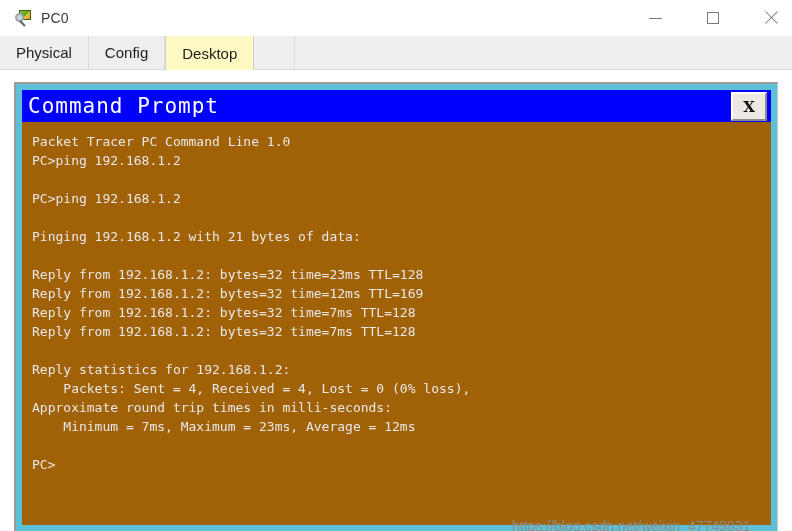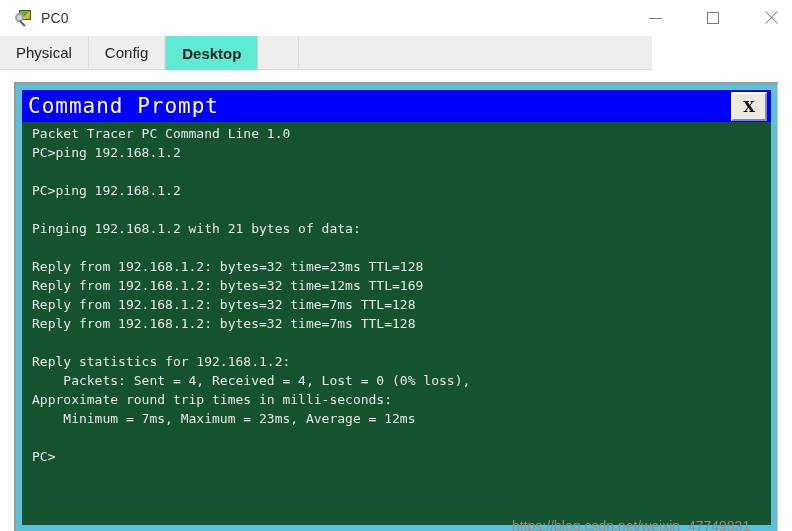--- a/index.html
+++ b/index.html
@@ -94,42 +94,42 @@
     width: 17px; height: 1px;
     background: #7a7a7a;
   }
   .glyph-close::before { transform: rotate(45deg); }
   .glyph-close::after  { transform: rotate(-45deg); }
 
   
   .tabstrip {
     position: absolute;
     left: 0; top: 36px;
-    width: 652px; height: 34px;
+    width: 792px; height: 34px;
     background: #eeeeee;
     border-bottom: 1px solid #d8d8d8;
     box-sizing: border-box;
     display: flex;
     align-items: stretch;
   }
   .tab {
     display: flex;
     align-items: center;
     justify-content: center;
     padding: 0 16px;
     font-size: 15px;
     color: #1f1f1f;
     background: #eeeeee;
     border-right: 1px solid #dcdcdc;
     box-sizing: border-box;
     position: relative;
   }
   .tab.active {
-    background: #5eead4;
-    font-weight: bold;
+    background: #fef9c3;
+    font-weight: normal;
     border-right: 1px solid #d0d0d0;
     border-left: 1px solid #d0d0d0;
     margin-bottom: -1px;
     height: 35px;
   }
   .tab-spacer {
     width: 40px;
     background: #eeeeee;
     border-right: 1px solid #dcdcdc;
   }
@@ -188,22 +188,22 @@
     box-sizing: border-box;
     display: flex;
     align-items: center;
     justify-content: center;
     font-family: "DejaVu Serif", "Liberation Serif", serif;
     font-size: 15px;
     font-weight: bold;
     color: #101010;
   }
   .term-body {
-    background: #14532d;
-    padding: 2px 0 0 10px;
+    background: #a16207;
+    padding: 10px 0 0 10px;
     height: calc(100% - 32px);
     box-sizing: border-box;
     overflow: hidden;
   }
   .term-line {
     font-family: "DejaVu Sans Mono", "Liberation Mono", monospace;
     font-size: 13px;
     line-height: 19px;
     color: #e8e8e8;
     white-space: pre;

